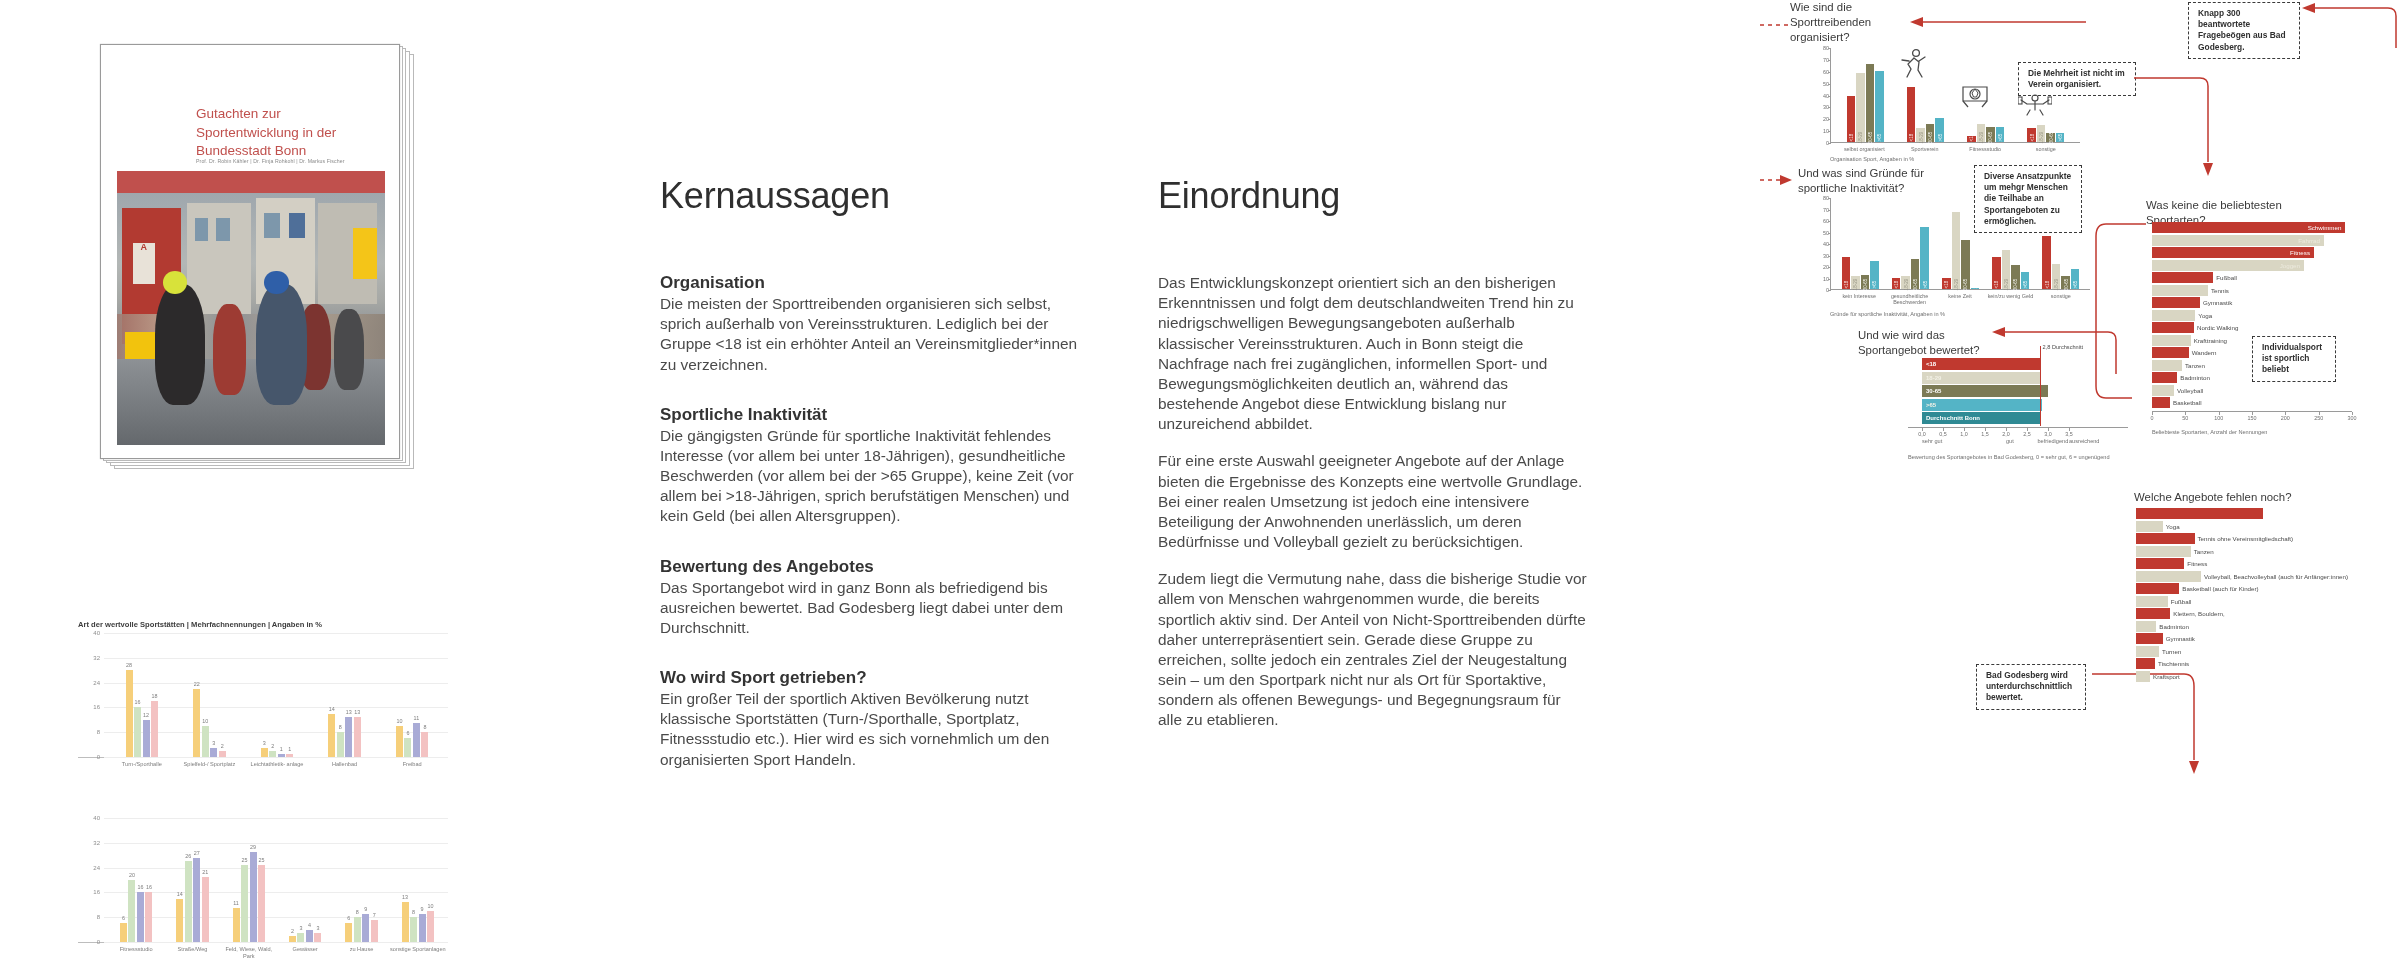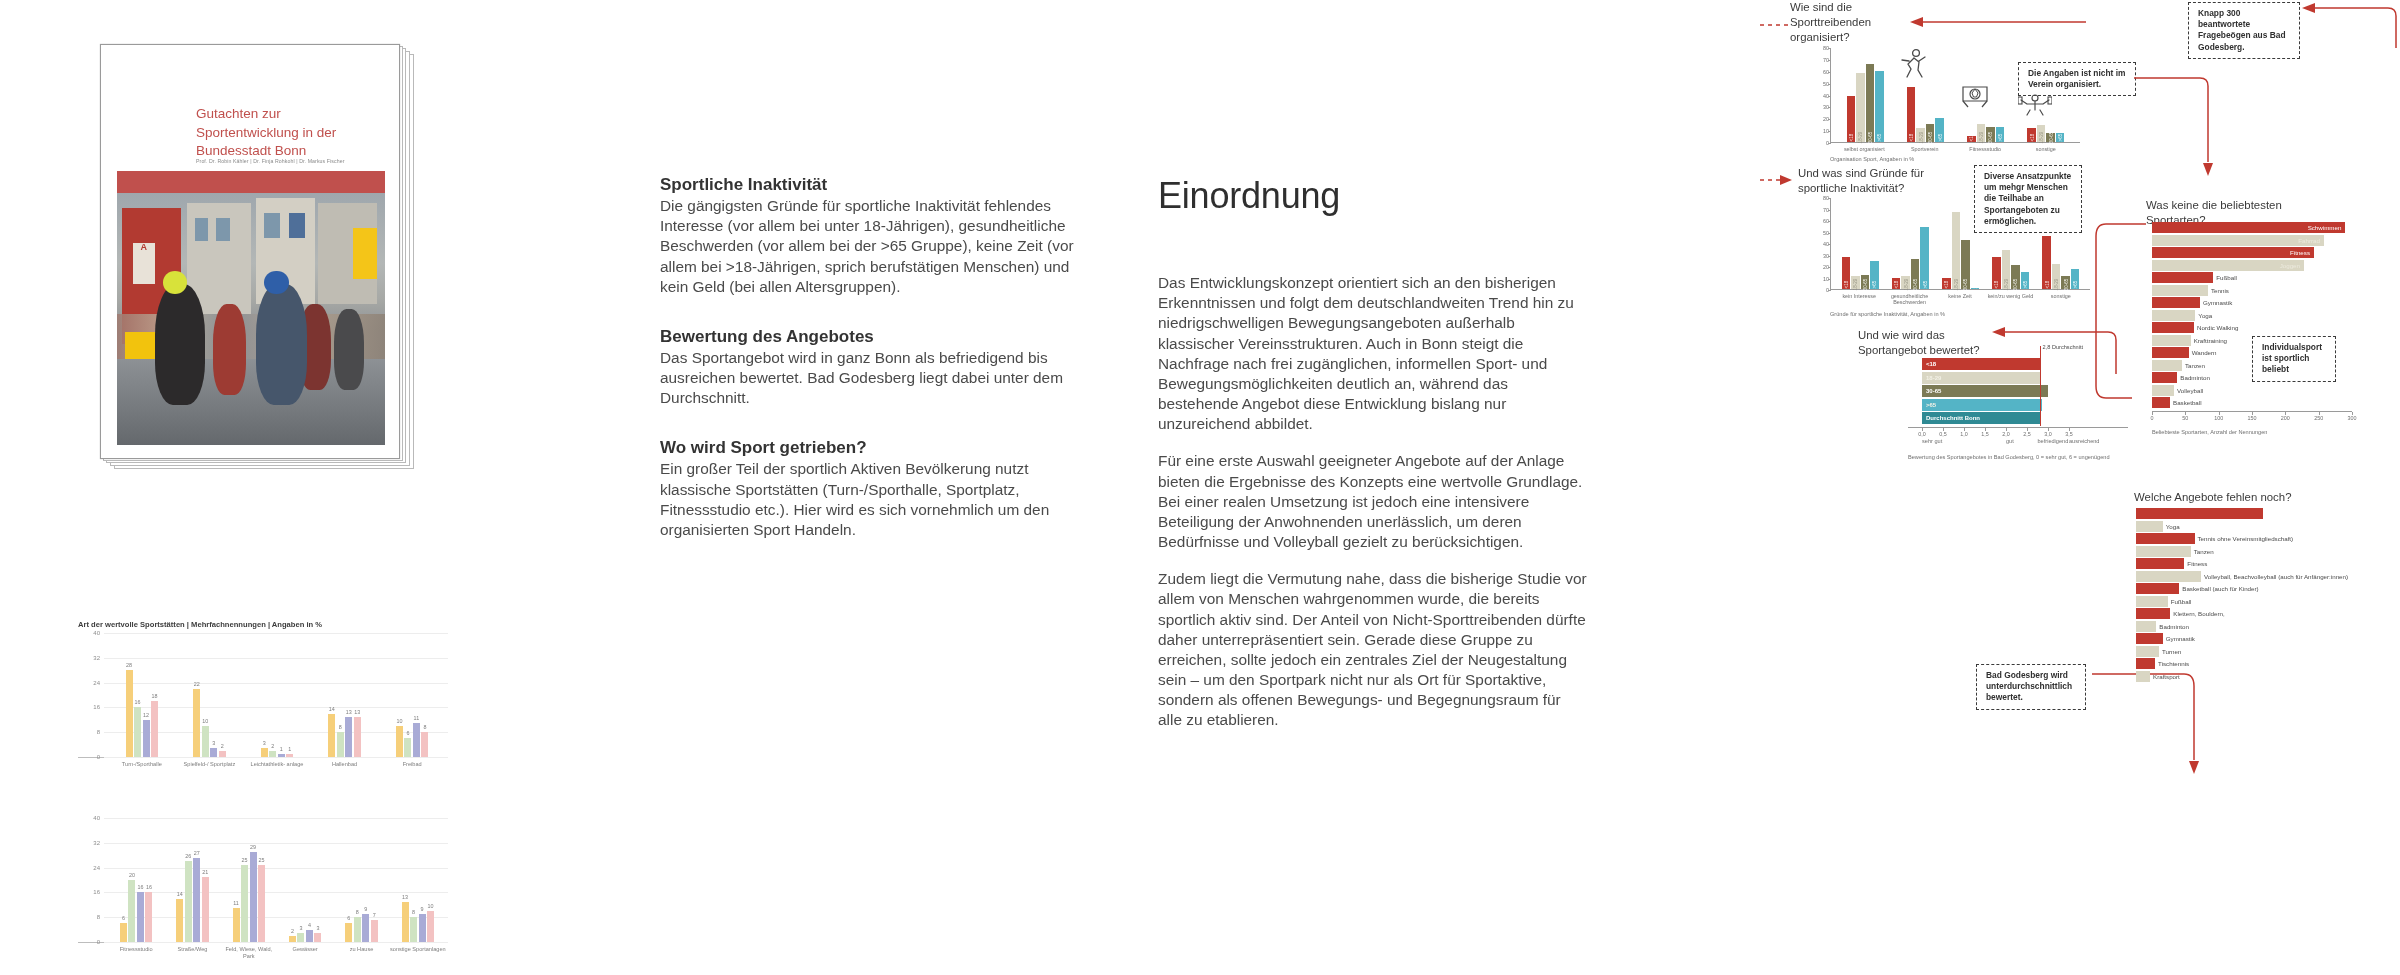--- a/index.html
+++ b/index.html
@@ -367,21 +367,26 @@
       <div class="lc-xl">Fitnessstudio</div>
       <div class="lc-xl">Straße/Weg</div>
       <div class="lc-xl">Feld, Wiese, Wald, Park</div>
       <div class="lc-xl">Gewässer</div>
       <div class="lc-xl">zu Hause</div>
       <div class="lc-xl">sonstige Sportanlagen</div>
     </div>
 </div>
 
 <div class="col" id="col-kern">
+  <h1 class="col-head">Kernaussagen</h1>
   <div id="kern-sections">
+      <div class="sec">
+        <div class="sec-h">Organisation</div>
+        <p class="sec-p">Die meisten der Sporttreibenden organisieren sich selbst, sprich außerhalb von Vereinsstrukturen. Lediglich bei der Gruppe &lt;18 ist ein erhöhter Anteil an Vereinsmitglieder*innen zu verzeichnen.</p>
+      </div>
       <div class="sec">
         <div class="sec-h">Sportliche Inaktivität</div>
         <p class="sec-p">Die gängigsten Gründe für sportliche Inaktivität fehlendes Interesse (vor allem bei unter 18-Jährigen), gesundheitliche Beschwerden (vor allem bei der &gt;65 Gruppe), keine Zeit (vor allem bei &gt;18-Jährigen, sprich berufstätigen Menschen) und kein Geld (bei allen Altersgruppen).</p>
       </div>
       <div class="sec">
         <div class="sec-h">Bewertung des Angebotes</div>
         <p class="sec-p">Das Sportangebot wird in ganz Bonn als befriedigend bis ausreichen bewertet. Bad Godesberg liegt dabei unter dem Durchschnitt.</p>
       </div>
       <div class="sec">
         <div class="sec-h">Wo wird Sport getrieben?</div>
@@ -416,21 +421,21 @@
 
   <div class="callout" style="left:528px;top:2px;width:112px;">
     <span>Knapp 300 beantwortete Fragebеögen aus Bad Godesberg.</span>
   </div>
   <svg class="arrow" style="left:640px;top:0px;" width="100" height="60">
     <path d="M96,48 L96,16 Q96,8 88,8 L14,8" stroke="#c0392f" stroke-width="1.5" fill="none"></path>
     <polygon points="2,8 15,3 15,13" fill="#c0392f"></polygon>
   </svg>
 
   <div class="callout" style="left:358px;top:62px;width:118px;">
-    <span>Die Angaben ist nicht im Verein organisiert.</span>
+    <span>Die Mehrheit ist nicht im Verein organisiert.</span>
   </div>
   <svg class="arrow" style="left:470px;top:70px;" width="90" height="110">
     <path d="M4,8 L70,8 Q78,8 78,16 L78,92" stroke="#c0392f" stroke-width="1.5" fill="none"></path>
     <polygon points="78,106 73,93 83,93" fill="#c0392f"></polygon>
   </svg>
 
   <div class="rv" id="rv-org" style="left:170px;top:48px;width:250px;">
     <div class="rv-plot" id="rv-org-plot" style="height:95px;">
         <div class="rv-yl" style="top: 95px;">0</div>
         <div class="rv-tick" style="top: 95px;"></div>

